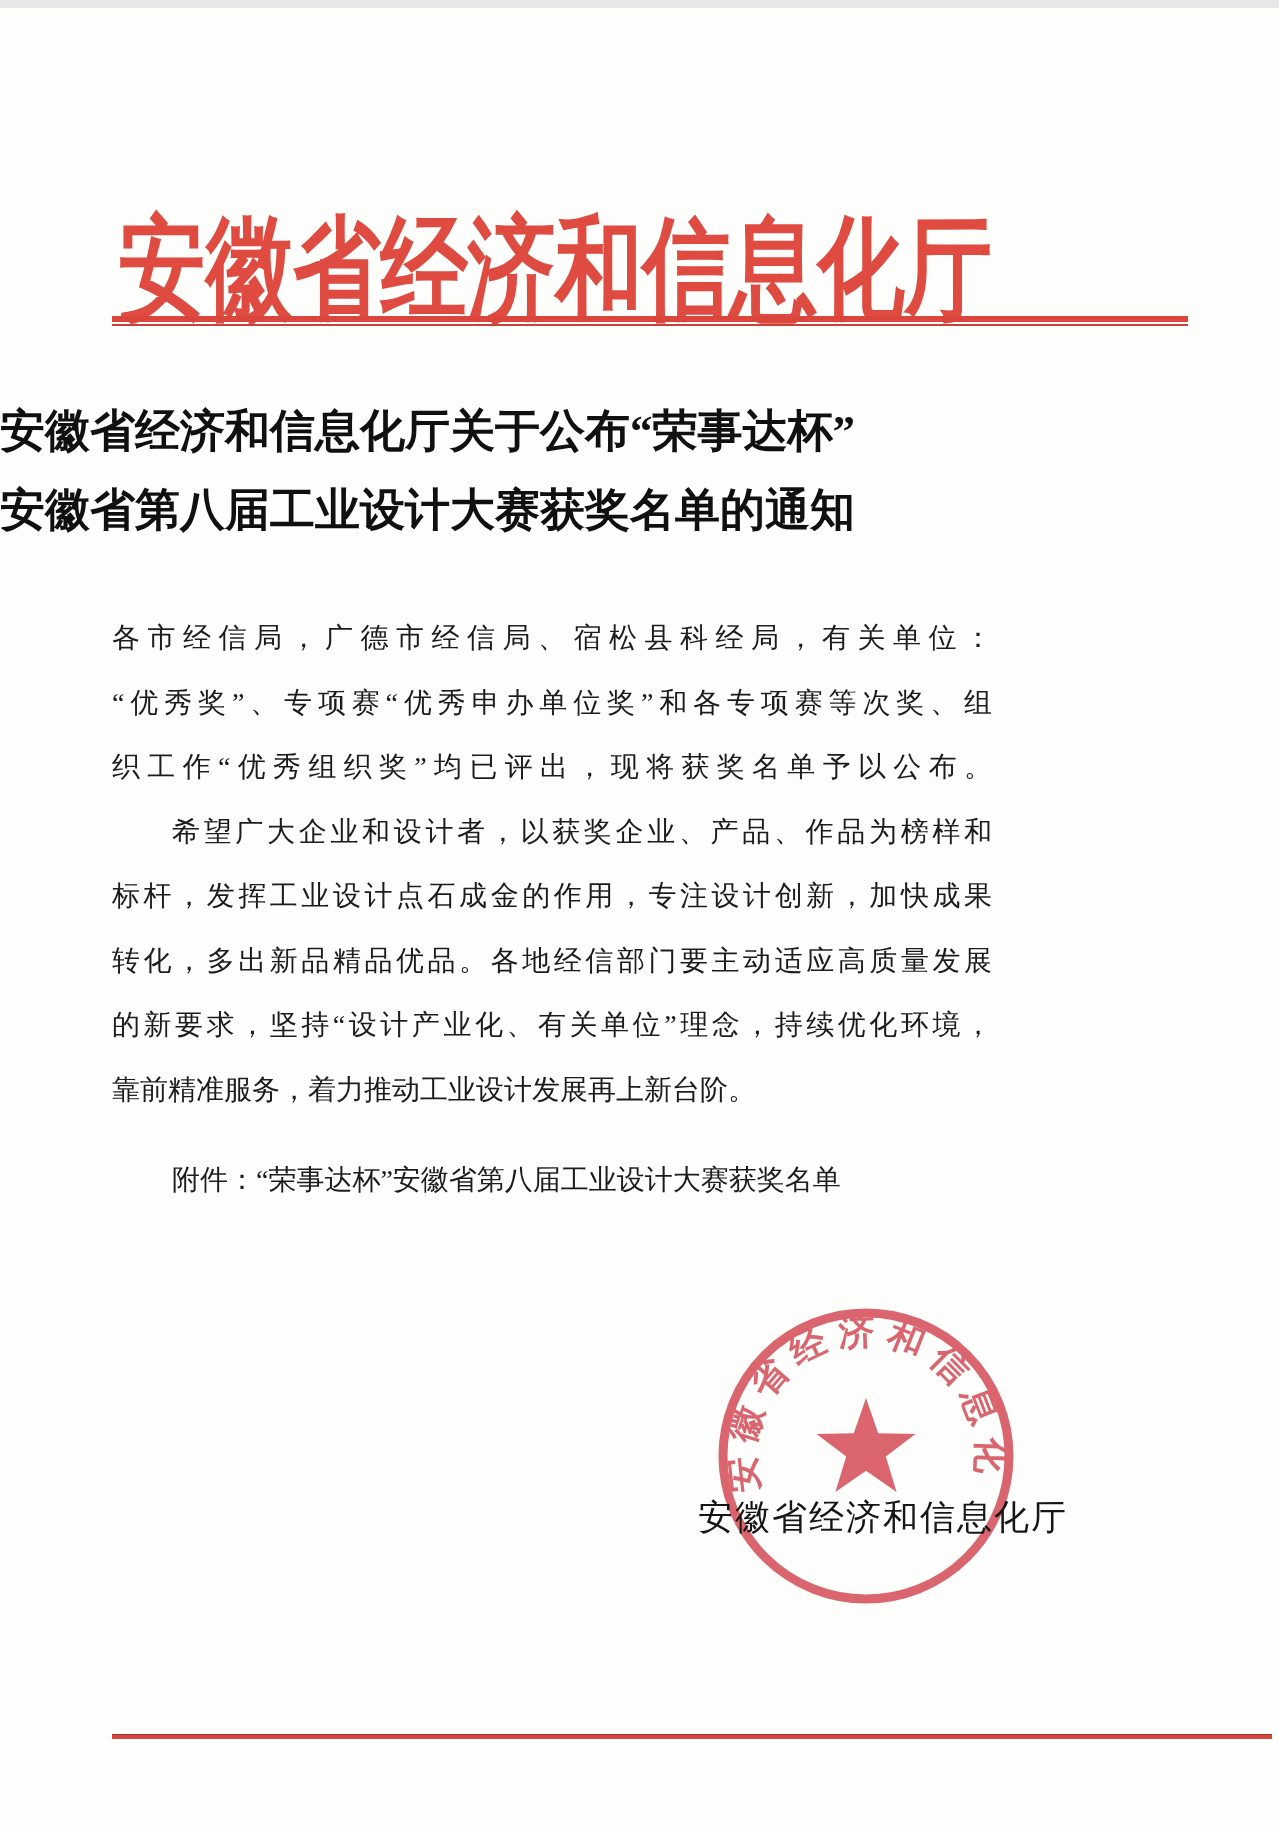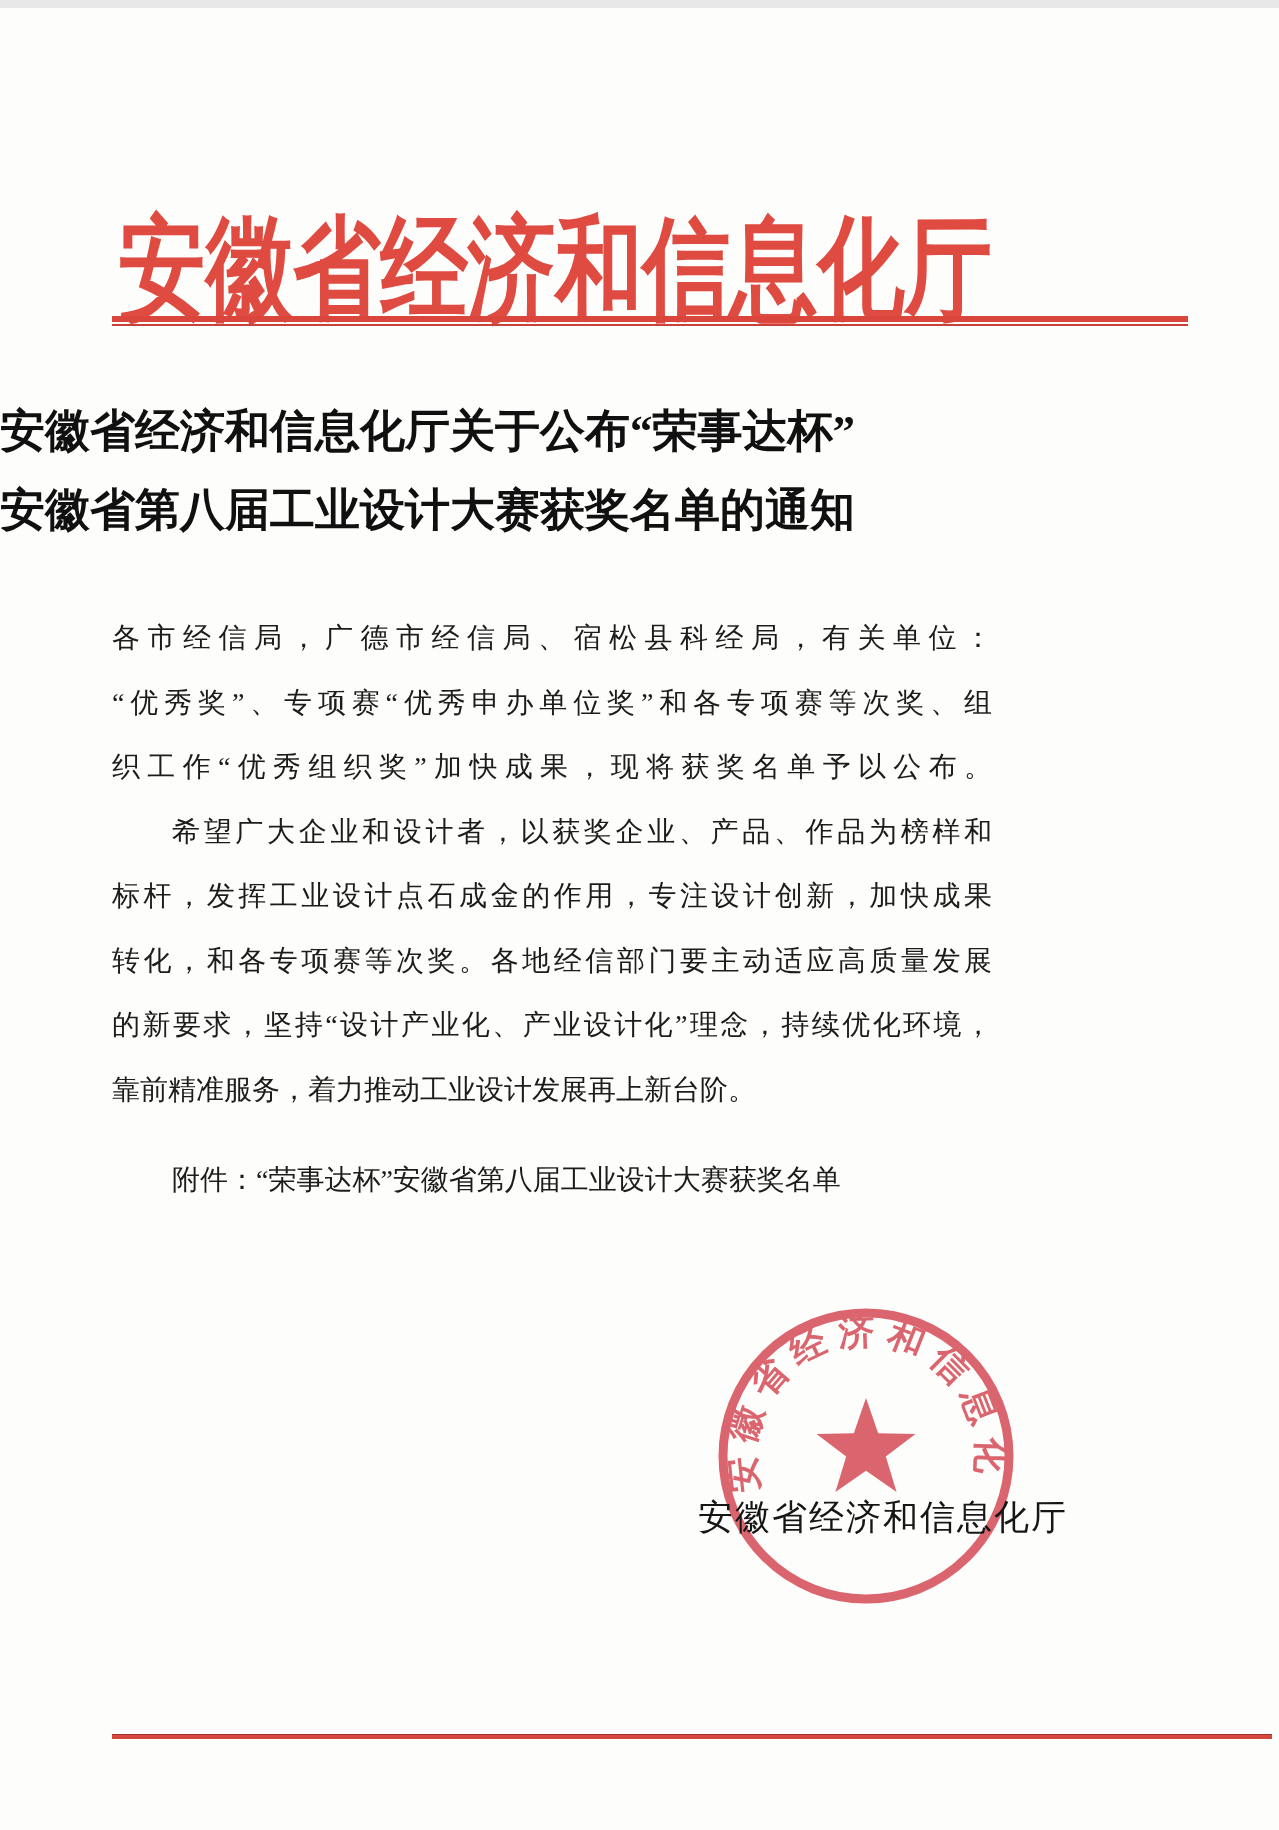--- a/index.html
+++ b/index.html
@@ -90,25 +90,25 @@
   </div>
 
   <div class="doc-title">
     <div>安徽省经济和信息化厅关于公布“荣事达杯”</div>
     <div>安徽省第八届工业设计大赛获奖名单的通知</div>
   </div>
 
   <div class="body-block">
     <div class="line fill">各市经信局，广德市经信局、宿松县科经局，有关单位：</div>
     <div class="line fill">“优秀奖”、专项赛“优秀申办单位奖”和各专项赛等次奖、组</div>
-    <div class="line fill">织工作“优秀组织奖”加快成果，现将获奖名单予以公布。</div>
+    <div class="line fill">织工作“优秀组织奖”均已评出，现将获奖名单予以公布。</div>
     <div class="line fill ind">希望广大企业和设计者，以获奖企业、产品、作品为榜样和</div>
     <div class="line fill">标杆，发挥工业设计点石成金的作用，专注设计创新，加快成果</div>
-    <div class="line fill">转化，和各专项赛等次奖。各地经信部门要主动适应高质量发展</div>
-    <div class="line fill">的新要求，坚持“设计产业化、产业设计化”理念，持续优化环境，</div>
+    <div class="line fill">转化，多出新品精品优品。各地经信部门要主动适应高质量发展</div>
+    <div class="line fill">的新要求，坚持“设计产业化、有关单位”理念，持续优化环境，</div>
     <div class="line">靠前精准服务，着力推动工业设计发展再上新台阶。</div>
     <div class="attachment">附件：“荣事达杯”安徽省第八届工业设计大赛获奖名单</div>
   </div>
 
   <svg class="seal" viewBox="0 0 312 312" xmlns="http://www.w3.org/2000/svg" aria-hidden="true">
     <circle cx="156" cy="156" r="143" fill="none" stroke="#d9515c" stroke-width="9"></circle>
     <path id="sealArc" fill="none" d="M 50.8,194.3 A 112,112 0 1 1 261.2,194.3"></path>
     <text>
       <textPath href="#sealArc" startOffset="4">安徽省经济和信息化厅</textPath>
     </text>

